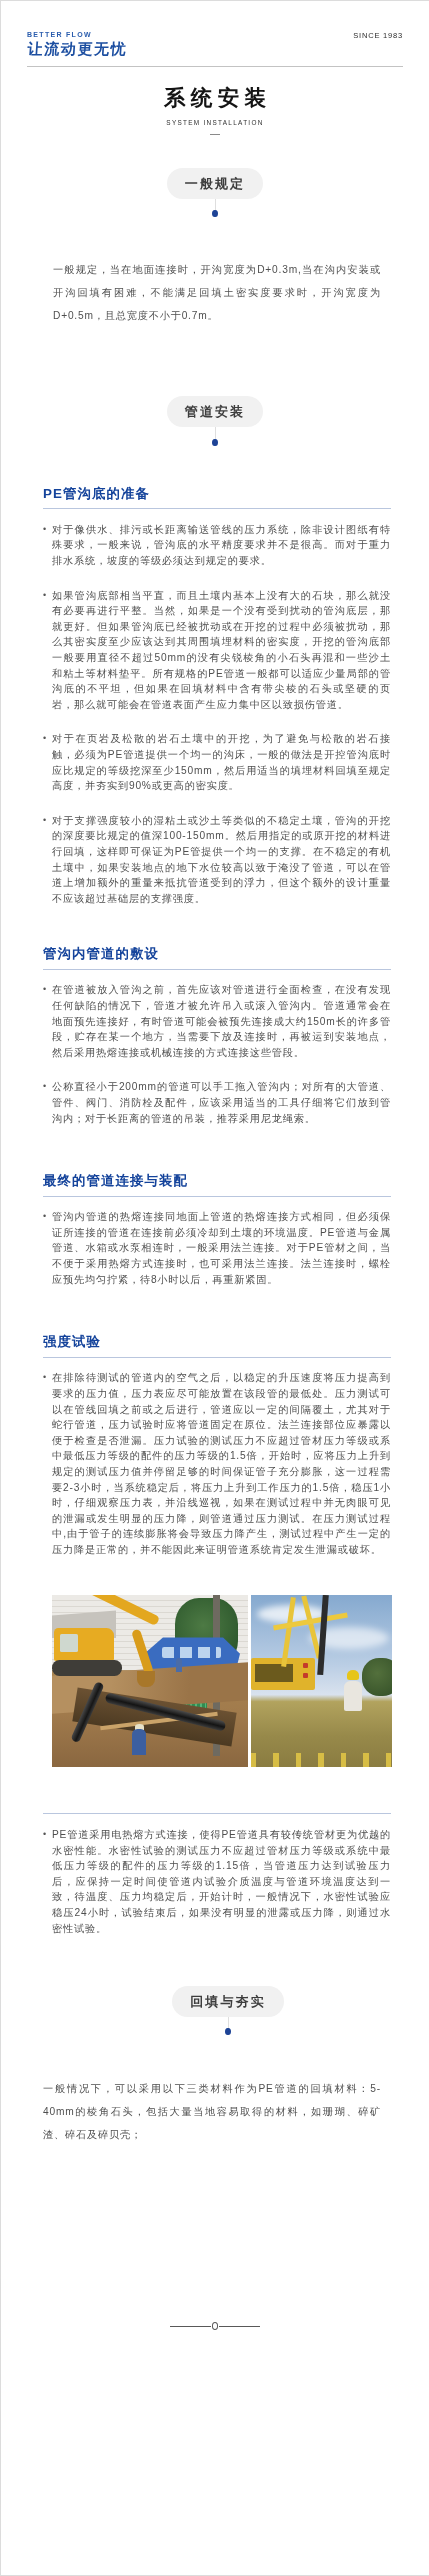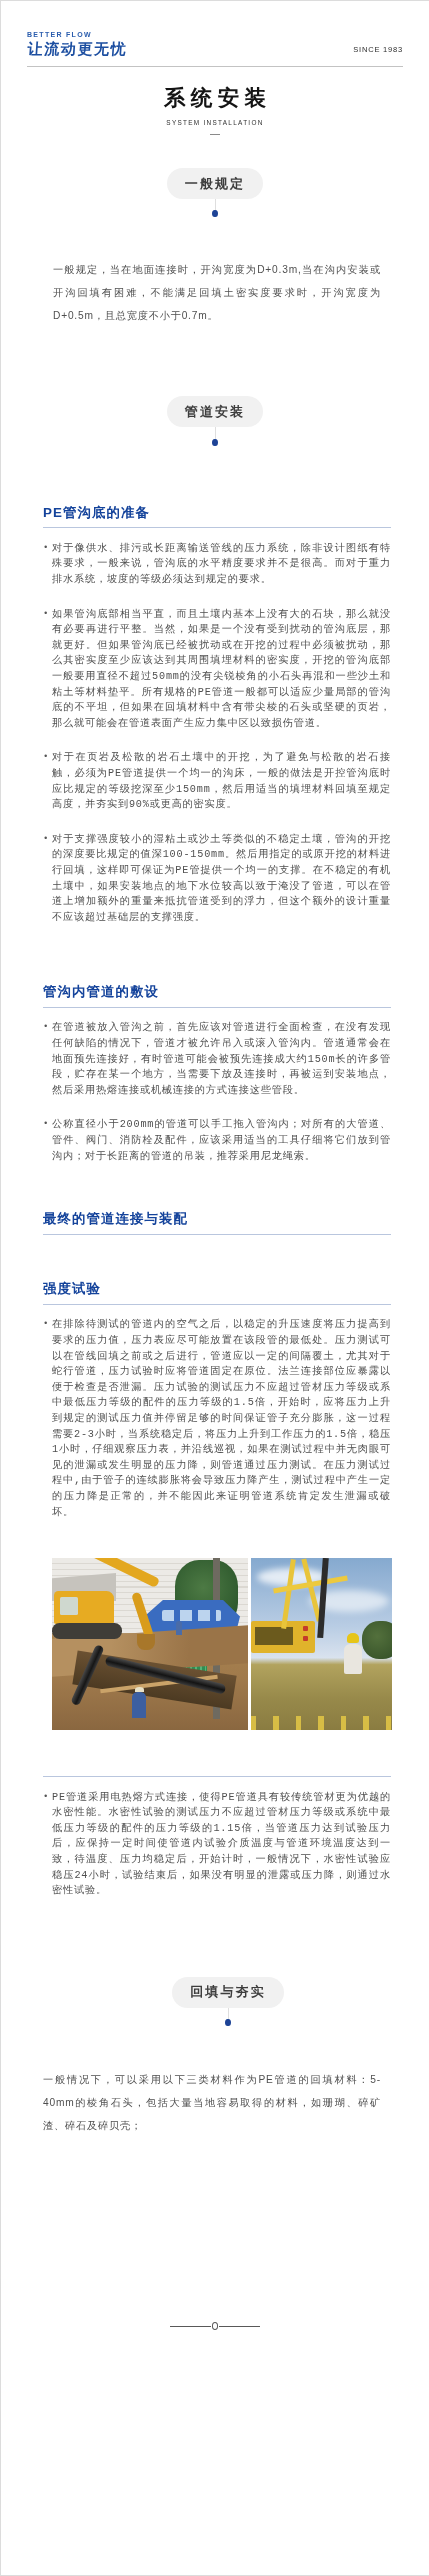--- a/index.html
+++ b/index.html
@@ -17,21 +17,21 @@
   
   .header { margin:30px 26px 0 26px; position:relative; }
   .brand-en {
     color:#2a5cad; font-size:7px; font-weight:bold; letter-spacing:1.3px;
   }
   .brand-cn {
     color:#1d4fa1; font-size:15px; font-weight:bold; letter-spacing:1.6px;
     transform:skewX(-4deg); transform-origin:left bottom; margin-top:1.6px;
   }
   .since {
-    position:absolute; right:0; bottom:5px;
+    position:absolute; right:0; bottom:19px;
     color:#2b2b2b; font-size:7.5px; letter-spacing:0.8px;
   }
   .header-rule { margin:7.5px 26px 0 26px; height:0.5px; background:#c3c3c3; }
 
   
   .title-block { margin-top:18px; text-align:center; }
   .title-cn {
     font-size:21.5px; font-weight:bold; color:#141414;
     letter-spacing:5.4px; margin-right:-5.4px; line-height:27px;
   }
@@ -54,37 +54,37 @@
   .para {
     margin:0 48px 0 52px; font-size:10.2px; line-height:23px;
     letter-spacing:0.8px; text-align:justify; color:#4f4f4f;
   }
   .para-flush { margin-left:42px; }
   .section { margin:0 38px 0 42px; }
   .section-heading {
     color:#14439b; font-size:13.4px; font-weight:bold; letter-spacing:1.1px; line-height:17.7px;
   }
   .section-rule { margin-top:5.9px; height:0.5px; background:#b9c6de; }
-  .bullets { list-style:none; margin:13px 0 0 0; padding:0;font-family:Liberation Mono, monospace; }
+  .bullets { list-style:none; margin:13px 0 0 0; padding:0; }
   .bullets li {
     position:relative; padding-left:9px; margin-bottom:19px;
     font-size:10.2px; line-height:15.6px; letter-spacing:0.8px; text-align:justify;
   }
   .bullets li::before {
     content:"•"; position:absolute; left:0; top:0; color:#555; font-size:9px;
   }
   .bullets li:last-child { margin-bottom:0; }
 
   .sp-ch1      { margin-top:33px; }
   .sp-para1    { margin-top:41px; }
   .sp-ch2      { margin-top:69px; }
-  .sp-sec      { margin-top:58px; }
+  .sp-sec      { margin-top:39px; }
   .sp-sec-big  { margin-top:46px; }
   .sp-photos   { margin-top:38px; }
-  .sp-ch3      { margin-top:78px;padding-left:26px; }
+  .sp-ch3      { margin-top:50px;padding-left:26px; }
   .sp-para3    { margin-top:42px; }
 
   
   .photo-row { margin-left:51px; display:flex; }
   .photo { position:relative; height:172px; overflow:hidden; background:#9c8precious; }
   .photo * { position:absolute; }
   .photo-left { width:196px; margin-right:3.2px; background:linear-gradient(180deg,#cfc9bf 0%,#c2bcb0 38%,#a9834f 46%,#a07a4c 70%,#8a6740 100%); }
   .pl-roof { left:0; top:15px; width:64px; height:28px; background:#c6c3bd; clip-path:polygon(0 100%,0 18%,100% 0,100% 100%); }
   .pl-wall { left:0; top:0; width:100%; height:75px;
     background:repeating-linear-gradient(180deg,#eceae6 0 4.8px,#dbd8d2 4.8px 5.9px); }
@@ -193,20 +193,23 @@
     <div class="section-rule"></div>
     <ul class="bullets">
       <li>在管道被放入管沟之前，首先应该对管道进行全面检查，在没有发现任何缺陷的情况下，管道才被允许吊入或滚入管沟内。管道通常会在地面预先连接好，有时管道可能会被预先连接成大约150m长的许多管段，贮存在某一个地方，当需要下放及连接时，再被运到安装地点，然后采用热熔连接或机械连接的方式连接这些管段。</li>
       <li>公称直径小于200mm的管道可以手工拖入管沟内；对所有的大管道、管件、阀门、消防栓及配件，应该采用适当的工具仔细将它们放到管沟内；对于长距离的管道的吊装，推荐采用尼龙绳索。</li>
     </ul>
   </div>
 
   <div class="section sp-sec-big">
     <div class="section-heading">最终的管道连接与装配</div>
     <div class="section-rule"></div>
+    <ul class="bullets">
+      <li>管沟内管道的热熔连接同地面上管道的热熔连接方式相同，但必须保证所连接的管道在连接前必须冷却到土壤的环境温度。PE管道与金属管道、水箱或水泵相连时，一般采用法兰连接。对于PE管材之间，当不便于采用热熔方式连接时，也可采用法兰连接。法兰连接时，螺栓应预先均匀拧紧，待8小时以后，再重新紧固。</li>
+    </ul>
   </div>
 
 
   <div class="section sp-sec-big">
     <div class="section-heading">强度试验</div>
     <div class="section-rule"></div>
     <ul class="bullets">
       <li>在排除待测试的管道内的空气之后，以稳定的升压速度将压力提高到要求的压力值，压力表应尽可能放置在该段管的最低处。压力测试可以在管线回填之前或之后进行，管道应以一定的间隔覆土，尤其对于蛇行管道，压力试验时应将管道固定在原位。法兰连接部位应暴露以便于检查是否泄漏。压力试验的测试压力不应超过管材压力等级或系中最低压力等级的配件的压力等级的1.5倍，开始时，应将压力上升到规定的测试压力值并停留足够的时间保证管子充分膨胀，这一过程需要2-3小时，当系统稳定后，将压力上升到工作压力的1.5倍，稳压1小时，仔细观察压力表，并沿线巡视，如果在测试过程中并无肉眼可见的泄漏或发生明显的压力降，则管道通过压力测试。在压力测试过程中,由于管子的连续膨胀将会导致压力降产生，测试过程中产生一定的压力降是正常的，并不能因此来证明管道系统肯定发生泄漏或破坏。</li>
     </ul>
   </div>

